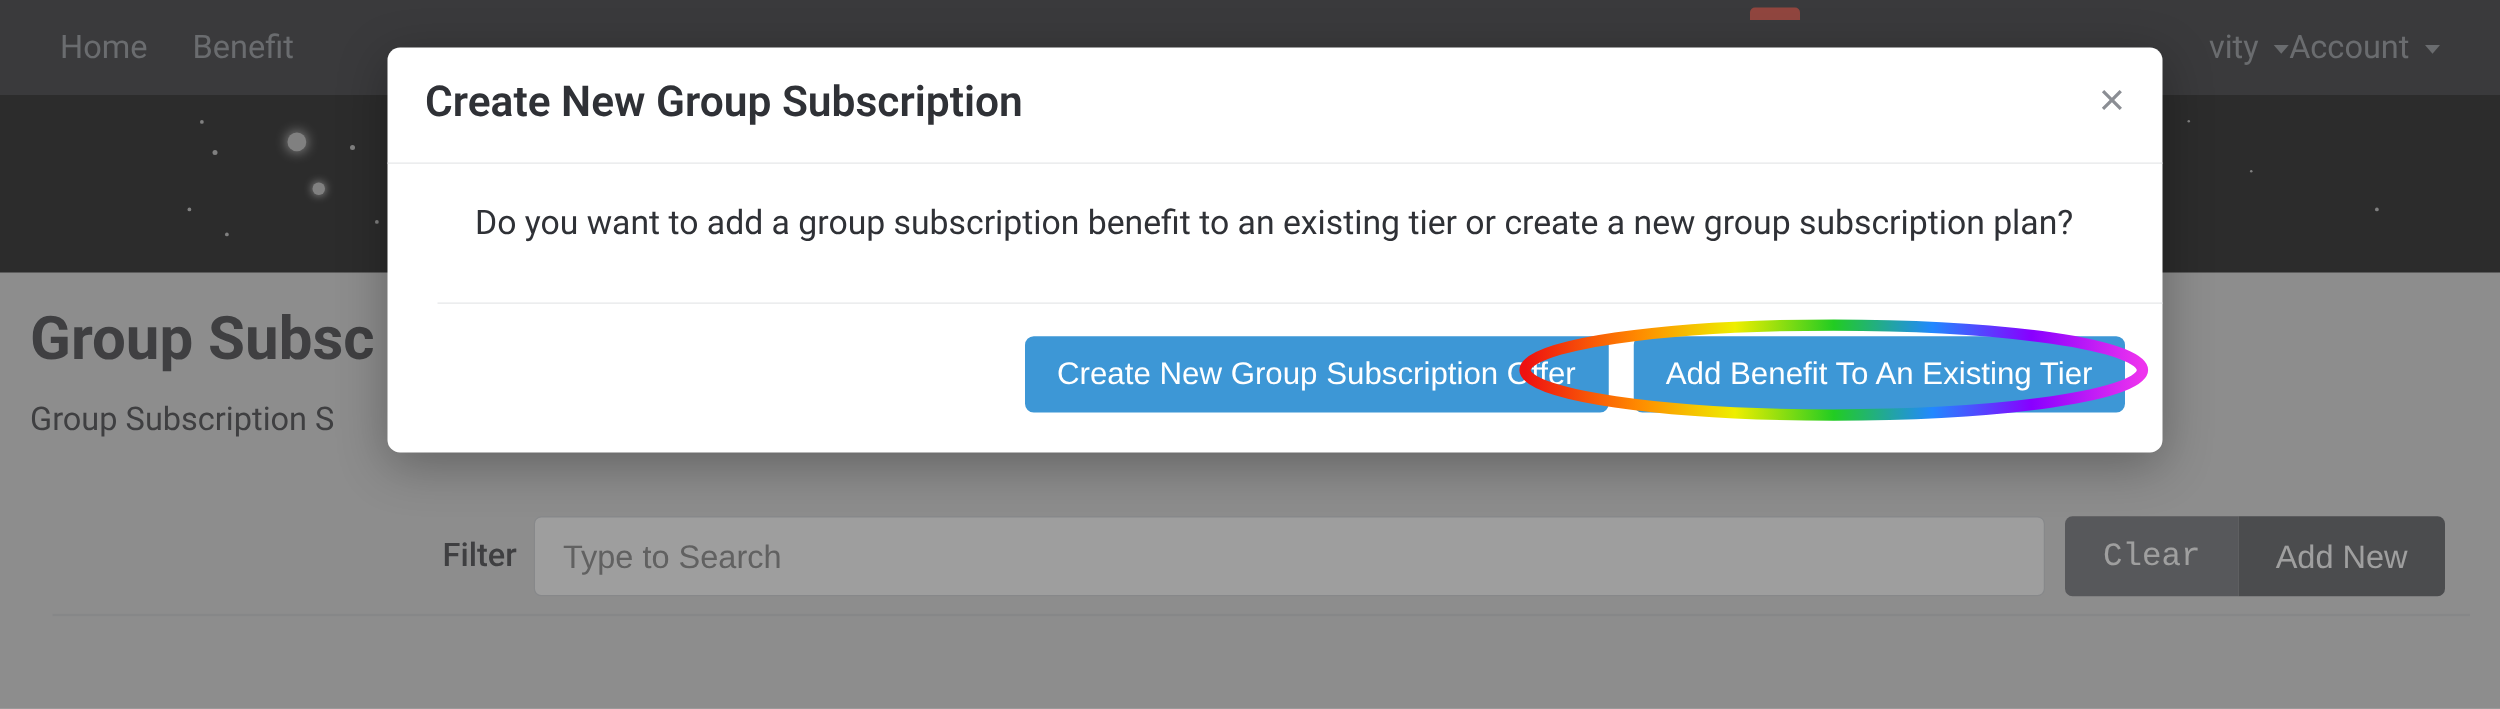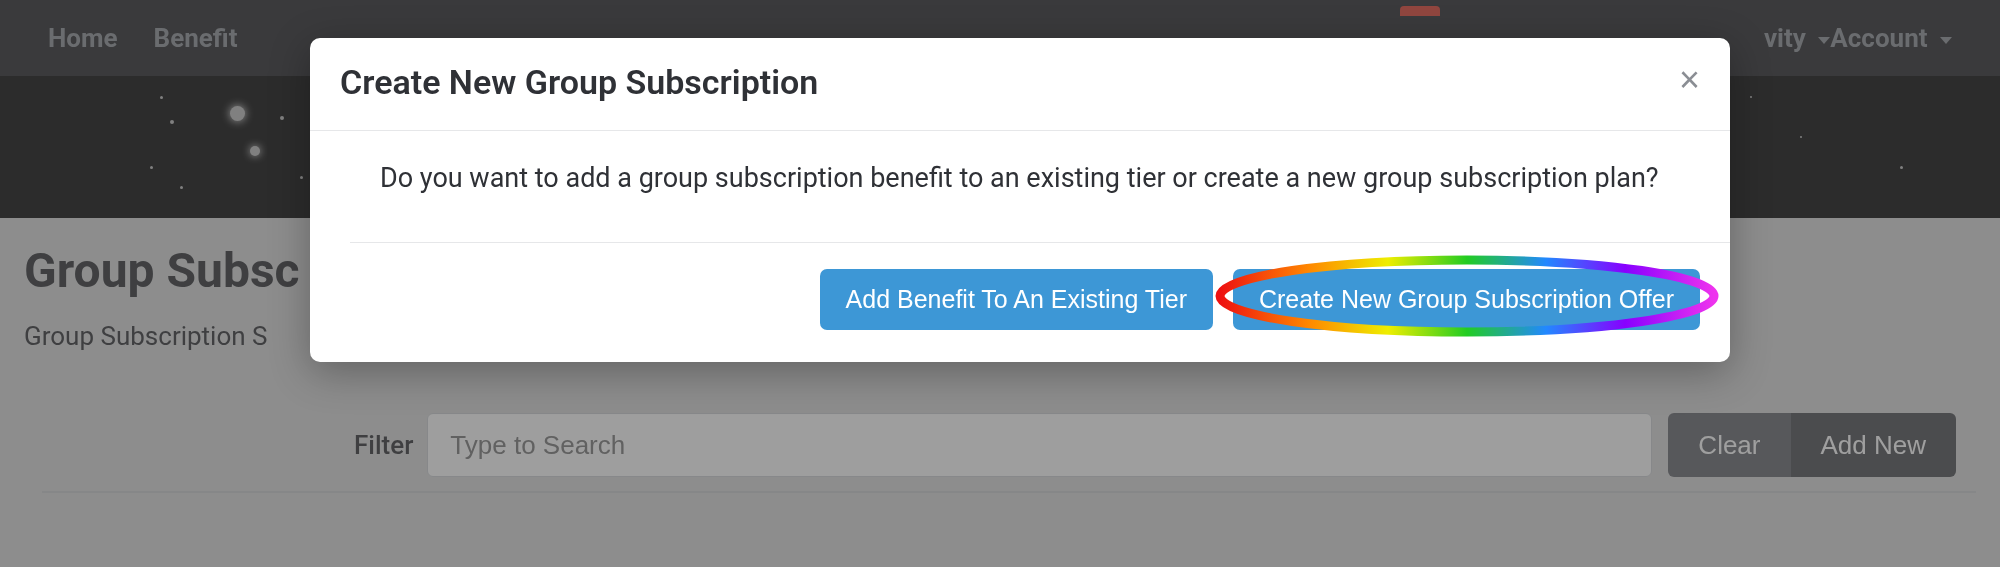--- a/index.html
+++ b/index.html
@@ -28,21 +28,21 @@
       height: 76px;
       display: flex;
       align-items: center;
       padding: 0 48px;
       gap: 36px;
       position: relative;
     }
     .nav-link {
       color: #8b8e94;
       font-size: 26px;
-      font-weight: 700;
+      font-weight: 400;
       cursor: pointer;
     }
     .nav-right {
       margin-left: auto;
       display: flex;
       align-items: center;
     }
     .nav-caret {
       display: inline-block;
       width: 0;
@@ -119,20 +119,21 @@
       border: none;
       font-size: 26px;
       font-weight: 500;
       cursor: pointer;
       color: #fff;
     }
     .btn-clear {
       background: #606268;
       border-radius: 6px 0 0 6px;
       margin-left: 16px;
+      font-family: Liberation Mono, monospace;
     }
     .btn-addnew {
       background: #45474c;
       border-radius: 0 6px 6px 0;
     }
     .hr-bottom {
       height: 2px;
       background: #c7c9cc;
       margin: 14px 24px 0 42px;
     }
@@ -268,22 +269,22 @@
   <div class="modal-header">
     <div class="modal-title">Create New Group Subscription</div>
     <button class="close-btn">
       <span>×</span>
     </button>
   </div>
   <div class="modal-body">
     <p>Do you want to add a group subscription benefit to an existing tier or create a new group subscription plan?</p>
   </div>
   <div class="modal-footer">
+    <button class="btn-primary">Create New Group Subscription Offer</button>
     <button class="btn-primary">Add Benefit To An Existing Tier</button>
-    <button class="btn-primary">Create New Group Subscription Offer</button>
 
     <svg class="highlight-ellipse" viewBox="0 0 510 86" preserveAspectRatio="none">
       <defs>
         <linearGradient id="rainbow" x1="0%" y1="50%" x2="100%" y2="50%">
           <stop offset="0%" stop-color="#e11"></stop>
           <stop offset="18%" stop-color="#f80"></stop>
           <stop offset="34%" stop-color="#ee0"></stop>
           <stop offset="50%" stop-color="#2c2"></stop>
           <stop offset="66%" stop-color="#28f"></stop>
           <stop offset="82%" stop-color="#80f"></stop>

